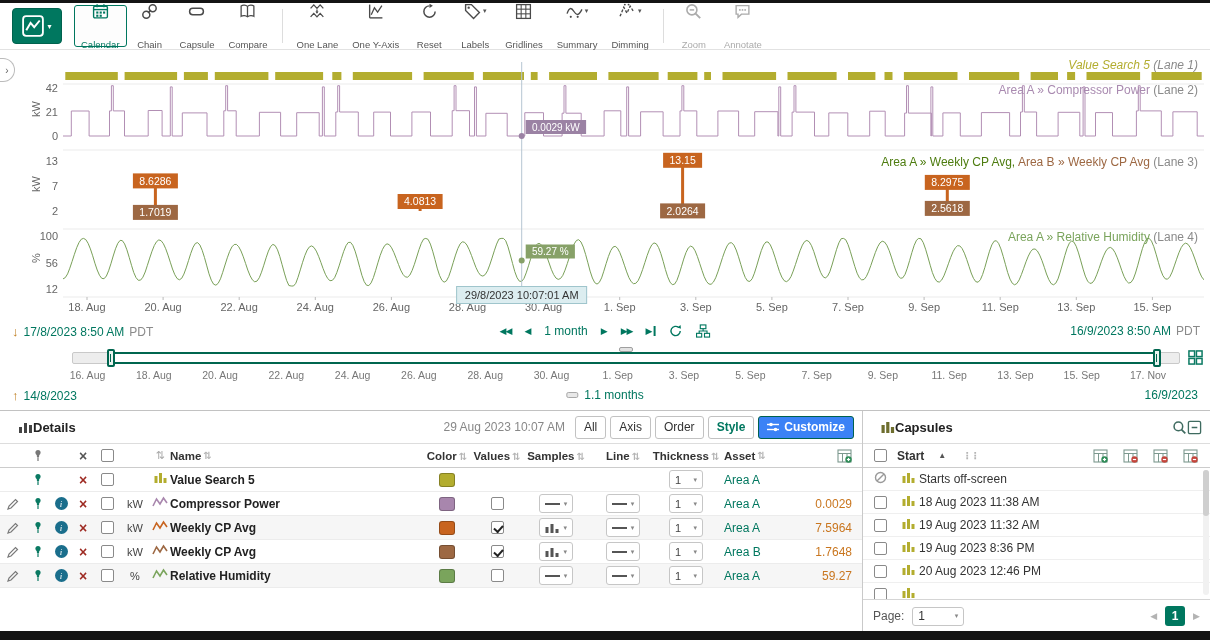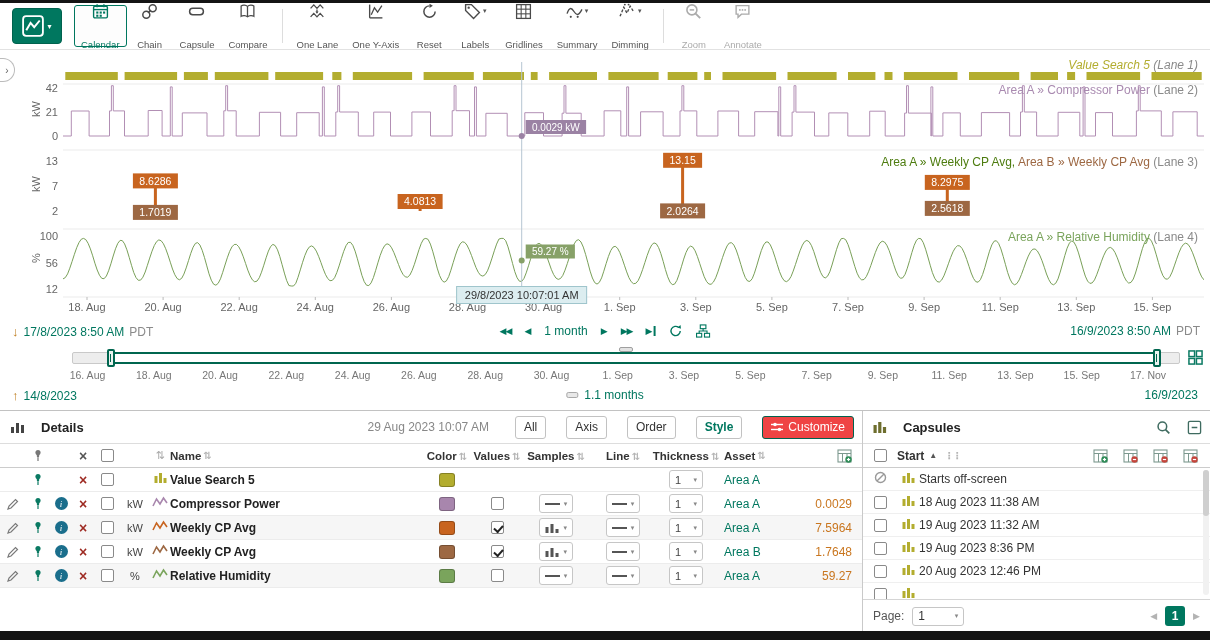--- a/index.html
+++ b/index.html
@@ -56,27 +56,27 @@
 #sliderTicks span{position:absolute;transform:translateX(-50%);font-size:10.5px;color:#777;white-space:nowrap}
 .range-row{position:absolute;left:0;top:388px;width:1210px;height:20px}
 .rr-left{position:absolute;left:12px;display:flex;gap:5px;align-items:center}
 .rr-center{position:absolute;left:50%;transform:translateX(-50%);display:flex;gap:6px;align-items:center}
 .rr-grip{width:12px;height:6px;background:#e8e8e8;border:1px solid #a8a8a8;border-radius:2px;cursor:grab}
 .rr-right{position:absolute;right:12px}
 
 .panels{position:absolute;left:0;top:410px;width:1210px;height:221px;border-top:1px solid #c2c2c2;background:#fff}
 .details{position:absolute;left:0;top:0;width:863px;height:221px;border-right:1px solid #c9c9c9;overflow:hidden}
 .capsules{position:absolute;left:863px;top:0;width:347px;height:221px;overflow:hidden}
-.panel-head{height:32px;display:flex;align-items:center;gap:16px;padding:0 8px 0 10px}
+.panel-head{height:32px;display:flex;align-items:center;gap:0;padding:0 8px 0 18px}
 .panel-title{font-weight:bold;font-size:13px;color:#222}
 .spacer{flex:1}
 .d-time{color:#888;margin-right:6px;white-space:nowrap}
 .btn{height:23px;border:1px solid #c2c2c2;background:#fff;border-radius:3px;padding:0 8px;font-size:12px;color:#333;display:inline-flex;align-items:center;gap:5px;cursor:pointer;margin-left:4px;white-space:nowrap;font-family:inherit}
 .btn.green-text{color:#00775f;font-weight:bold}
-.btn.primary{background:#ef4444;border-color:#00624e;color:#fff;font-weight:normal}
+.btn.primary{background:#3b82f6;border-color:#00624e;color:#fff;font-weight:bold}
 .d-row{display:grid;grid-template-columns:26px 24px 22px 22px 26px 30px 20px 250px 54px 46px 72px 62px 64px 80px 1fr;align-items:center;height:24px;border-bottom:1px solid #ececec;padding-right:10px}
 .d-row.alt{background:#f6f6f6}
 .d-head{height:25px;border-top:1px solid #ddd;border-bottom:1px solid #ccc;background:#fff}
 .cc{display:flex;align-items:center;justify-content:center}
 .xx{color:#9e2b23;font-weight:bold;font-size:14px;cursor:pointer}
 .hx{color:#555}
 .sort{color:#a9a9a9;font-size:11px;cursor:pointer}
 .sg{color:#b5b5b5;font-size:10px;font-style:normal;margin-left:2px}
 .hc{font-weight:bold;font-size:11.5px;color:#333;display:flex;align-items:flex-end;justify-content:center;cursor:pointer}
 .hname{font-weight:bold;font-size:11.5px;color:#333;display:flex;align-items:flex-start;cursor:pointer}
@@ -90,21 +90,21 @@
 .line-glyph{display:inline-block;width:15px;border-top:2px solid #555}
 .thick-num{font-size:11px;color:#444}
 .asset{padding-left:6px}
 .asset a{color:#00775f;cursor:pointer}
 .val{text-align:right;color:#c9761f;white-space:nowrap}
 .info-badge{width:13px;height:13px;border-radius:50%;background:#1a6e8c;color:#fff;font-size:9px;font-family:"Liberation Serif",serif;font-style:italic;display:inline-flex;align-items:center;justify-content:center;cursor:pointer}
 .icbtn{cursor:pointer;display:inline-flex;align-items:center}
 
 .c-row{display:grid;grid-template-columns:34px 22px 1fr;align-items:center;height:23px;border-bottom:1px solid #efefef}
 .c-head{grid-template-columns:34px auto 1fr;height:25px;border-top:1px solid #ddd;border-bottom:1px solid #ccc}
-.c-start{font-weight:bold;font-size:12px;color:#333;display:flex;align-items:center;gap:5px;cursor:pointer}
+.c-start{font-weight:bold;font-size:12px;color:#333;display:flex;align-items:center;gap:14px;cursor:pointer}
 .asc{font-style:normal;font-size:8px;color:#555}
 .grip{font-style:normal;color:#b5b5b5;letter-spacing:-2px;font-size:10px;margin-left:2px}
 .c-icons{display:flex;justify-content:flex-end;gap:15px;padding-right:12px}
 .c-label{color:#333;white-space:nowrap;overflow:hidden}
 .caps-list{position:relative;height:131px;overflow:hidden}
 .caps-scroll{position:absolute;right:1px;top:2px;width:6px;height:125px;background:#f1f1f1;border-radius:3px}
 .caps-scroll i{position:absolute;left:0;top:0;width:6px;height:46px;background:#cfcfcf;border-radius:3px;display:block}
 .caps-foot{position:absolute;left:0;bottom:0;width:100%;height:33px;border-top:1px solid #d5d5d5;display:flex;align-items:center;gap:8px;padding:0 10px;background:#fff}
 .page-dd{min-width:52px}
 .pg-arrow{color:#b3b3b3;font-size:9px;cursor:pointer}

